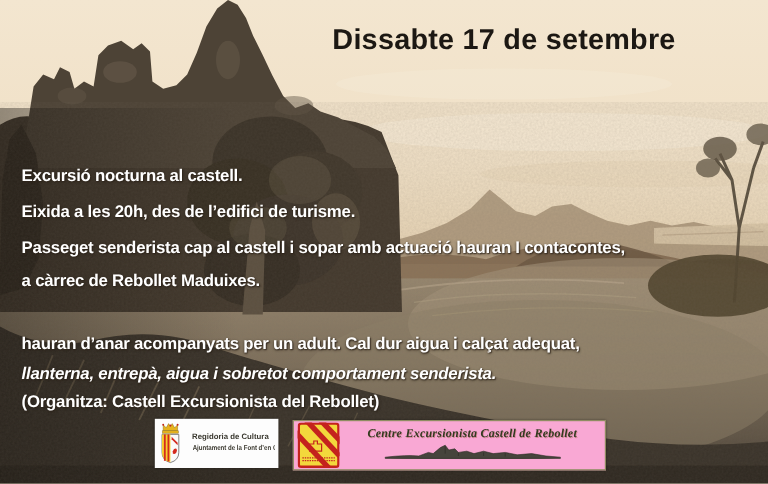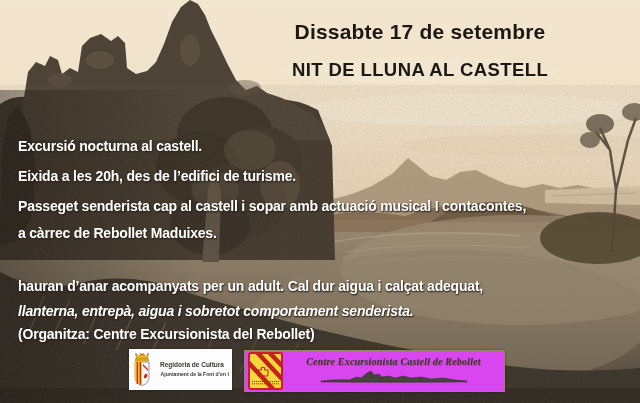--- a/index.html
+++ b/index.html
@@ -6,42 +6,42 @@
   body{
     width:640px;height:403px;position:relative;overflow:hidden;
     background:#f2e4ce;
     font-family:"Liberation Sans","DejaVu Sans",sans-serif;
   }
   .photo{position:absolute;left:0;top:0;width:640px;height:403px;z-index:0;}
   .titles{
     position:absolute;left:255px;top:20px;width:330px;z-index:2;
     text-align:center;color:#1c1813;
   }
-  .title-date{font-size:21px;font-weight:bold;letter-spacing:0.2px;}
+  .title-date{font-size:24px;font-weight:bold;letter-spacing:0.2px;}
   .title-main{font-size:18.5px;font-weight:bold;margin-top:15px;letter-spacing:0.4px;}
   .desc{position:absolute;left:0;top:4px;width:640px;height:403px;z-index:2;}
   .bl{
     position:absolute;left:18px;white-space:nowrap;
     font-size:14px;font-weight:bold;color:#ffffff;letter-spacing:-0.2px;
     text-shadow:0 1px 2px rgba(45,36,26,0.9),1px 1px 1px rgba(45,36,26,0.65);
   }
   .bl0{top:134px;} .bl1{top:164px;text-align:right;} .bl2{top:194px;} .bl3{top:221px;}
   .bl4{top:248px;} .bl5{top:274px;} .bl6{top:299px;font-style:italic;} .bl7{top:322px;}
   .logo-aj{
     position:absolute;left:129px;top:349px;width:103px;height:41px;z-index:3;
     background:#fdfdfd;display:flex;align-items:center;gap:3px;
     padding:2px 3px;box-sizing:border-box;box-shadow:0 0 2px rgba(0,0,0,0.4);
   }
   .aj-crest{flex:0 0 auto;}
   .aj-text{flex:1;text-align:center;color:#3a382f;line-height:1.6;overflow:hidden;}
   .aj-l1{font-size:6.5px;font-weight:bold;white-space:nowrap;}
   .aj-l2{font-size:6px;font-weight:bold;white-space:nowrap;transform:scaleX(0.85);transform-origin:center;}
   .banner{
     position:absolute;left:244px;top:350px;width:261px;height:42px;z-index:3;
-    background:#d946ef;border:1px solid #8f8c62;box-sizing:border-box;
+    background:#f9a8d4;border:1px solid #8f8c62;box-sizing:border-box;
     display:flex;align-items:flex-start;box-shadow:0 0 2px rgba(0,0,0,0.4);
   }
   .banner-shield{flex:0 0 auto;margin:1px 0 0 3px;}
   .banner-right{flex:1;display:flex;flex-direction:column;align-items:center;padding-top:5px;overflow:hidden;}
   .banner-title{
     font-family:"Liberation Serif","DejaVu Serif",serif;
     font-style:italic;font-weight:bold;font-size:10px;color:#333a20;
     white-space:nowrap;letter-spacing:0.2px;
     text-shadow:0.6px 0.6px 0 rgba(140,70,30,0.35);
   }
@@ -120,31 +120,30 @@
   <path d="M30,330 L44,296 M52,338 L70,300 M84,344 L100,306 M116,350 L134,314 M150,356 L166,322" stroke="#8a7a5e" stroke-width="1.5" opacity="0.5" fill="none"></path>
   <path d="M200,366 L216,330 M240,372 L258,338 M282,378 L298,344" stroke="#7d6e54" stroke-width="1.2" opacity="0.4" fill="none"></path>
   <rect x="0" y="388" width="640" height="15" fill="#2e2820" opacity="0.85"></rect>
 
   <rect x="0" y="90" width="360" height="313" fill="url(#leftShade)" opacity="0.5"></rect>
   <rect x="0" y="85" width="640" height="318" filter="url(#grain)" opacity="0.28"></rect>
 </svg>
 
 <div class="titles">
   <div class="title-date">Dissabte 17 de setembre</div>
-  <div class="title-main">NIT DE LLUNA AL CASTELL</div>
 </div>
 
 <div class="desc">
   <div class="bl bl0">Excursió nocturna al castell.</div>
   <div class="bl bl1">Eixida a les 20h, des de l’edifici de turisme.</div>
-  <div class="bl bl2">Passeget senderista cap al castell i sopar amb actuació musical I contacontes,</div>
+  <div class="bl bl2">Passeget senderista cap al castell i sopar amb actuació hauran I contacontes,</div>
   <div class="bl bl3">a càrrec de Rebollet Maduixes.</div>
   <div class="bl bl5">hauran d’anar acompanyats per un adult. Cal dur aigua i calçat adequat,</div>
   <div class="bl bl6">llanterna, entrepà, aigua i sobretot comportament senderista.</div>
-  <div class="bl bl7">(Organitza: Centre Excursionista del Rebollet)</div>
+  <div class="bl bl7">(Organitza: Castell Excursionista del Rebollet)</div>
 </div>
 
 <div class="logo-aj">
   <svg class="aj-crest" width="20" height="35" viewBox="0 0 20 35" xmlns="http://www.w3.org/2000/svg">
     <path d="M4,7 L4,2 L6.5,4.5 L8.5,1 L10,3.5 L11.5,1 L13.5,4.5 L16,2 L16,7 Z" fill="#e6b31e" stroke="#8a6d1a" stroke-width="0.4"></path>
     <circle cx="4" cy="2" r="0.8" fill="#c4231d"></circle>
       <circle cx="10" cy="2.6" r="0.8" fill="#c4231d"></circle>
       <circle cx="16" cy="2" r="0.8" fill="#c4231d"></circle>
     <rect x="3.4" y="7" width="13.2" height="2" fill="#e6b31e" stroke="#8a6d1a" stroke-width="0.4"></rect>
     <path d="M3,10 L17,10 L17,25 Q17,31.5 10,33.5 Q3,31.5 3,25 Z" fill="#fafafa" stroke="#555" stroke-width="0.6"></path>

